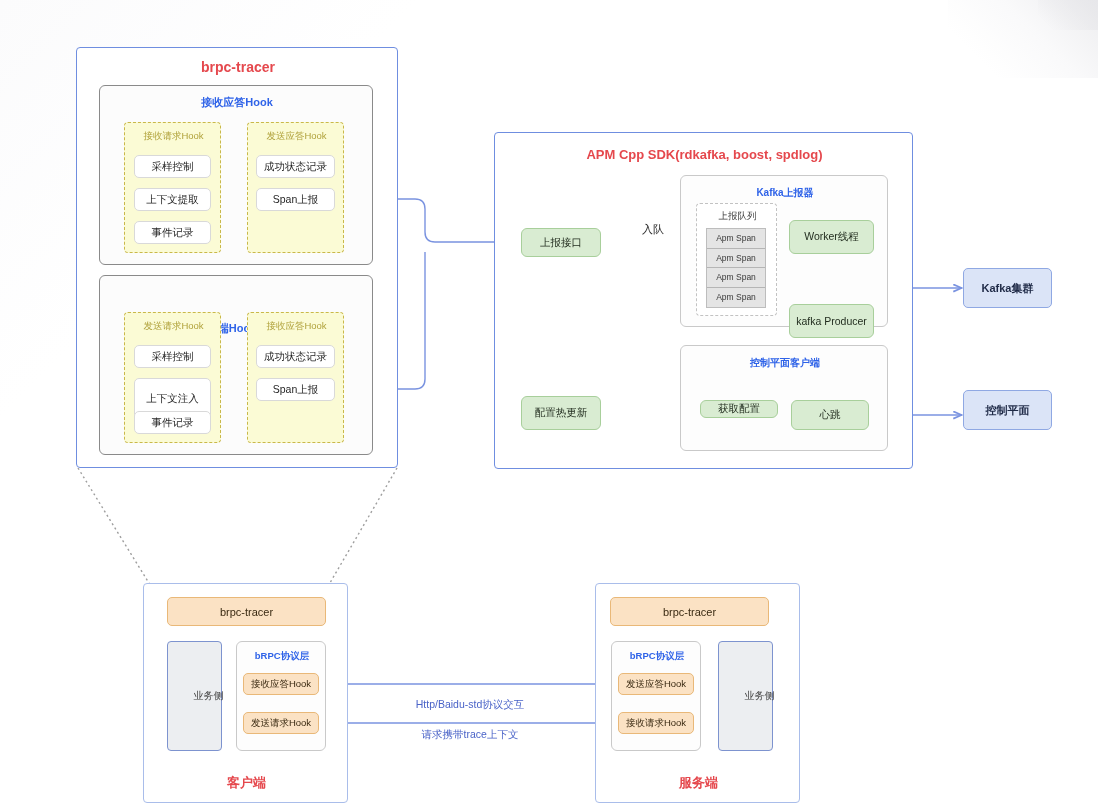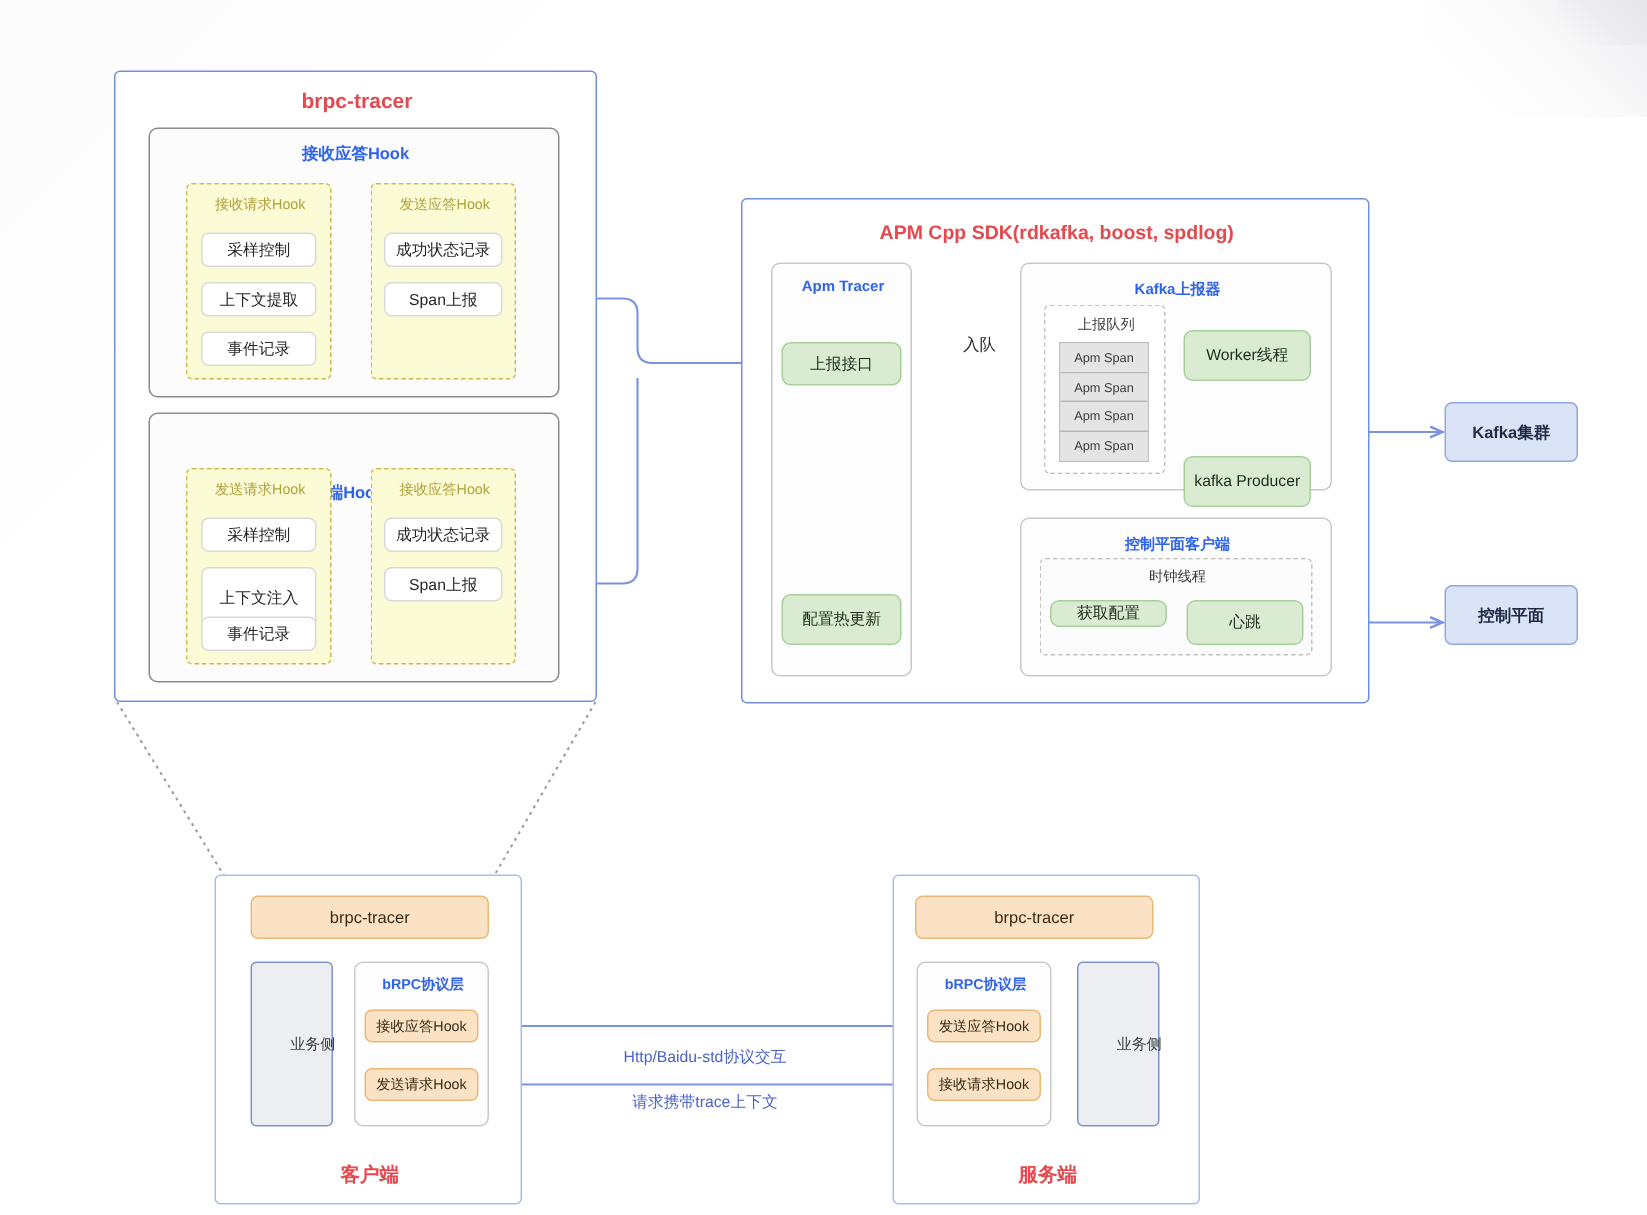--- a/index.html
+++ b/index.html
@@ -129,23 +129,20 @@
   <div class="abs panel-dash-yellow" style="left:247px;top:312px;width:97px;height:131px;">
     <div class="abs title-yellow" style="left:0;top:7px;width:97px;font-size:9.5px;">接收应答Hook</div>
   </div>
   <div class="abs node node-white" style="left:256px;top:345px;width:79px;height:23px;font-size:10.5px;">成功状态记录</div>
   <div class="abs node node-white" style="left:256px;top:378px;width:79px;height:23px;font-size:10.5px;">Span上报</div>
 
   <div class="abs panel-blue" style="left:494px;top:132px;width:419px;height:337px;">
     <div class="abs title-red" style="left:0;top:14px;width:419px;font-size:13px;">APM Cpp SDK(rdkafka, boost, spdlog)</div>
   </div>
 
-  <div class="abs panel-lgrey" style="left:514px;top:175px;width:94px;height:276px;">
-    <div class="abs title-blue" style="left:0;top:10px;width:94px;font-size:10px;">Apm Tracer</div>
-  </div>
   <div class="abs node node-green" style="left:521px;top:228px;width:80px;height:29px;font-size:10.5px;">上报接口</div>
   <div class="abs node node-green" style="left:521px;top:396px;width:80px;height:34px;font-size:10.5px;">配置热更新</div>
 
   <div class="abs panel-lgrey" style="left:680px;top:175px;width:208px;height:152px;">
     <div class="abs title-blue" style="left:0;top:10px;width:208px;font-size:10px;">Kafka上报器</div>
   </div>
 
   <div class="abs panel-dash-grey" style="left:696px;top:203px;width:81px;height:113px;">
     <div class="abs title-grey" style="left:0;top:6px;width:81px;font-size:9.5px;">上报队列</div>
   </div>
@@ -155,23 +152,20 @@
     <div class="node node-span" style="height:20px;font-size:8.5px;">Apm Span</div>
     <div class="node node-span" style="height:20px;font-size:8.5px;">Apm Span</div>
   </div>
 
   <div class="abs node node-green" style="left:789px;top:220px;width:85px;height:34px;font-size:10.5px;">Worker线程</div>
   <div class="abs node node-green" style="left:789px;top:271px;width:85px;height:34px;font-size:10.5px;margin-top:33px;">kafka Producer</div>
 
   <div class="abs panel-lgrey" style="left:680px;top:345px;width:208px;height:106px;">
     <div class="abs title-blue" style="left:0;top:10px;width:208px;font-size:10px;">控制平面客户端</div>
   </div>
-  <div class="abs panel-dash-grey" style="left:693px;top:372px;width:182px;height:65px;background:#fcfcfc;">
-    <div class="abs title-grey" style="left:0;top:5px;width:182px;font-size:9.5px;">时钟线程</div>
-  </div>
   <div class="abs node node-green" style="left:700px;top:400px;width:78px;height:18px;font-size:10.5px;">获取配置</div>
   <div class="abs node node-green" style="left:791px;top:400px;width:78px;height:30px;font-size:10.5px;">心跳</div>
 
   <div class="abs node node-blue" style="left:963px;top:390px;width:89px;height:40px;font-size:11px;">控制平面</div>
   <div class="abs node node-blue" style="left:963px;top:268px;width:89px;height:40px;font-size:11px;">Kafka集群</div>
 
   <div class="abs panel-blue" style="left:143px;top:583px;width:205px;height:220px;border-color:#a9bdea;">
     <div class="abs title-red" style="left:0;bottom:10px;width:205px;font-size:13px;">客户端</div>
   </div>
   <div class="abs node node-orange" style="left:167px;top:597px;width:159px;height:29px;font-size:11px;">brpc-tracer</div>

